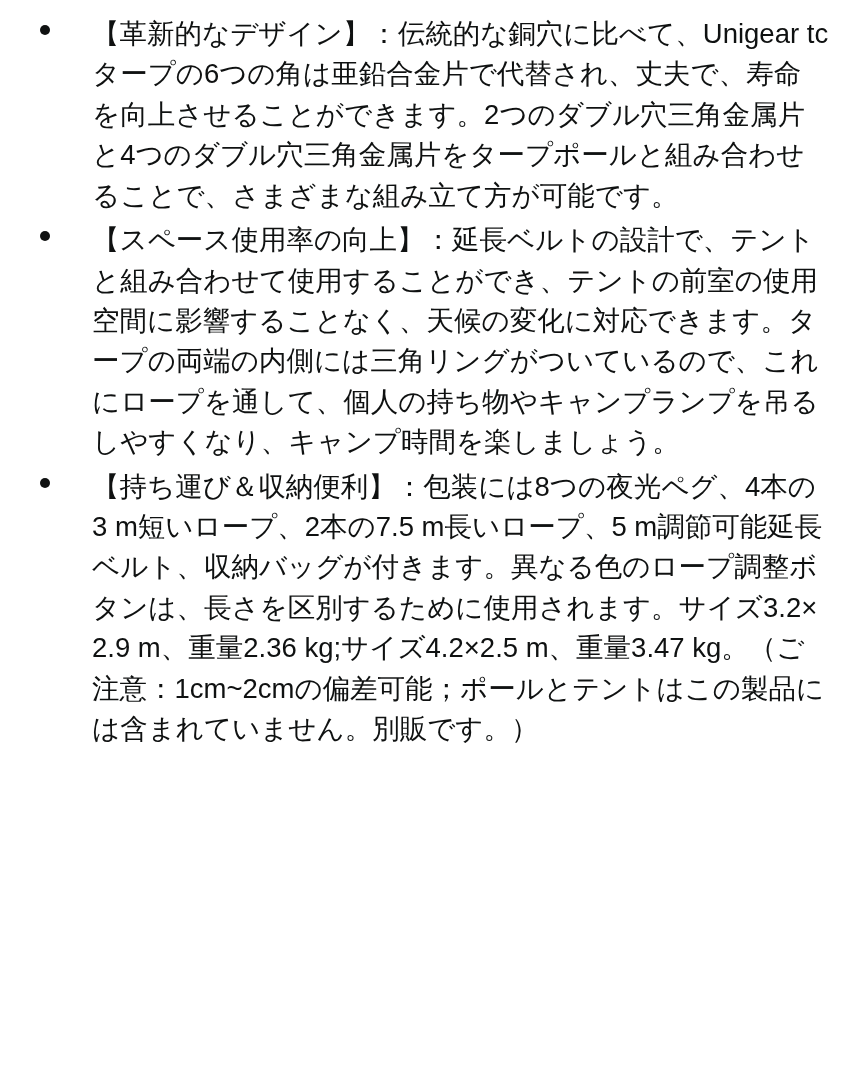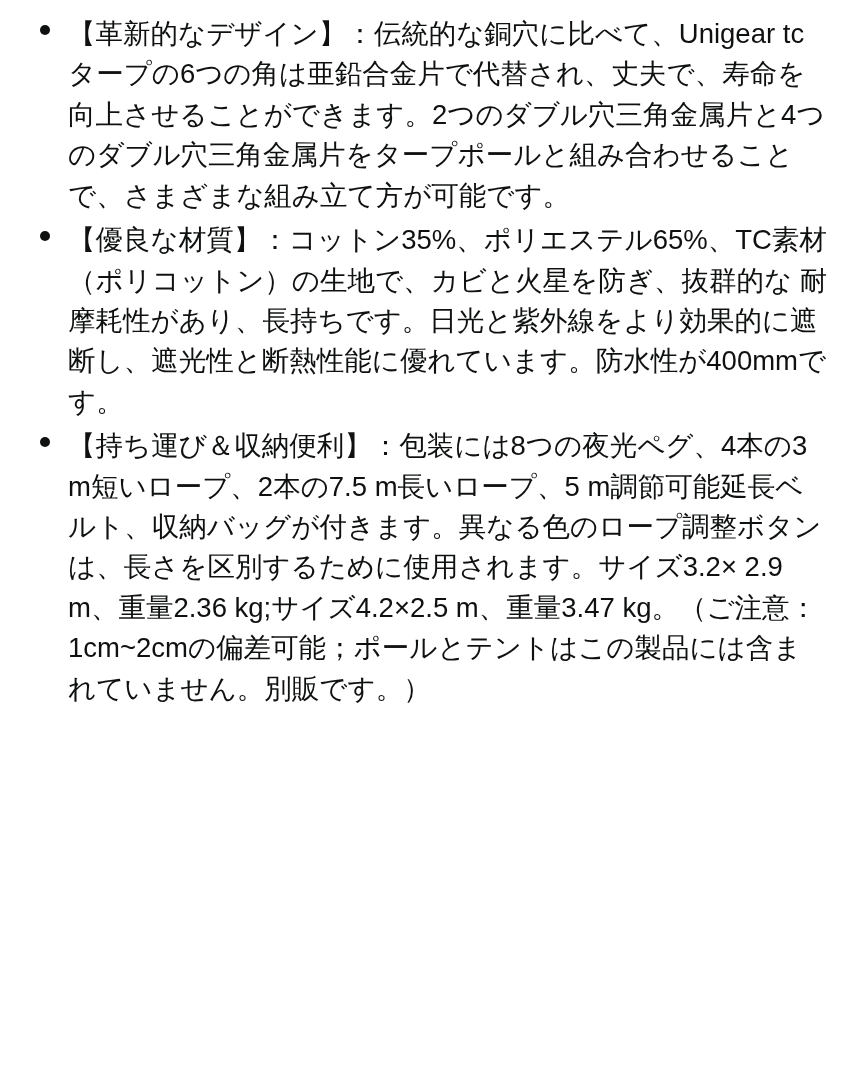--- a/index.html
+++ b/index.html
@@ -34,31 +34,32 @@
     left: 22px;
     top: 0.40em;
     width: 10px;
     height: 10px;
     background: #0f1111;
     border-radius: 50%;
     display: block;
   }
   .feature-text {
     display: block;
+    margin-left: 24px;
   }
 </style>
 </head>
 <body>
 
 <ul class="feature-list">
   <li class="feature-item">
     <span class="bullet"></span>
     <span class="feature-text">【革新的なデザイン】：伝統的な銅穴に比べて、Unigear tcタープの6つの角は亜鉛合金片で代替され、丈夫で、寿命を向上させることができます。2つのダブル穴三角金属片と4つのダブル穴三角金属片をタープポールと組み合わせることで、さまざまな組み立て方が可能です。</span>
   </li>
   <li class="feature-item">
     <span class="bullet"></span>
-    <span class="feature-text">【優良な材質】：コットン35%、ポリエステル65%、TC素材（ポリコットン）の生地で、カビと火星を防ぎ、抜群的な 耐摩耗性があり、長持ちです。日光と紫外線をより効果的に遮断し、遮光性と断熱性能に優れています。防水性が400mmです。</span>
+    <span class="feature-text">【スペース使用率の向上】：延長ベルトの設計で、テントと組み合わせて使用することができ、テントの前室の使用空間に影響することなく、天候の変化に対応できます。タープの両端の内側には三角リングがついているので、これにロープを通して、個人の持ち物やキャンプランプを吊るしやすくなり、キャンプ時間を楽しましょう。</span>
   </li>
   <li class="feature-item">
     <span class="bullet"></span>
     <span class="feature-text">【持ち運び＆収納便利】：包装には8つの夜光ペグ、4本の3 m短いロープ、2本の7.5 m長いロープ、5 m調節可能延長ベルト、収納バッグが付きます。異なる色のロープ調整ボタンは、長さを区別するために使用されます。サイズ3.2× 2.9 m、重量2.36 kg;サイズ4.2×2.5 m、重量3.47 kg。（ご注意：1cm~2cmの偏差可能；ポールとテントはこの製品には含まれていません。別販です。）</span>
   </li>
 </ul>
 
 </body></html>

